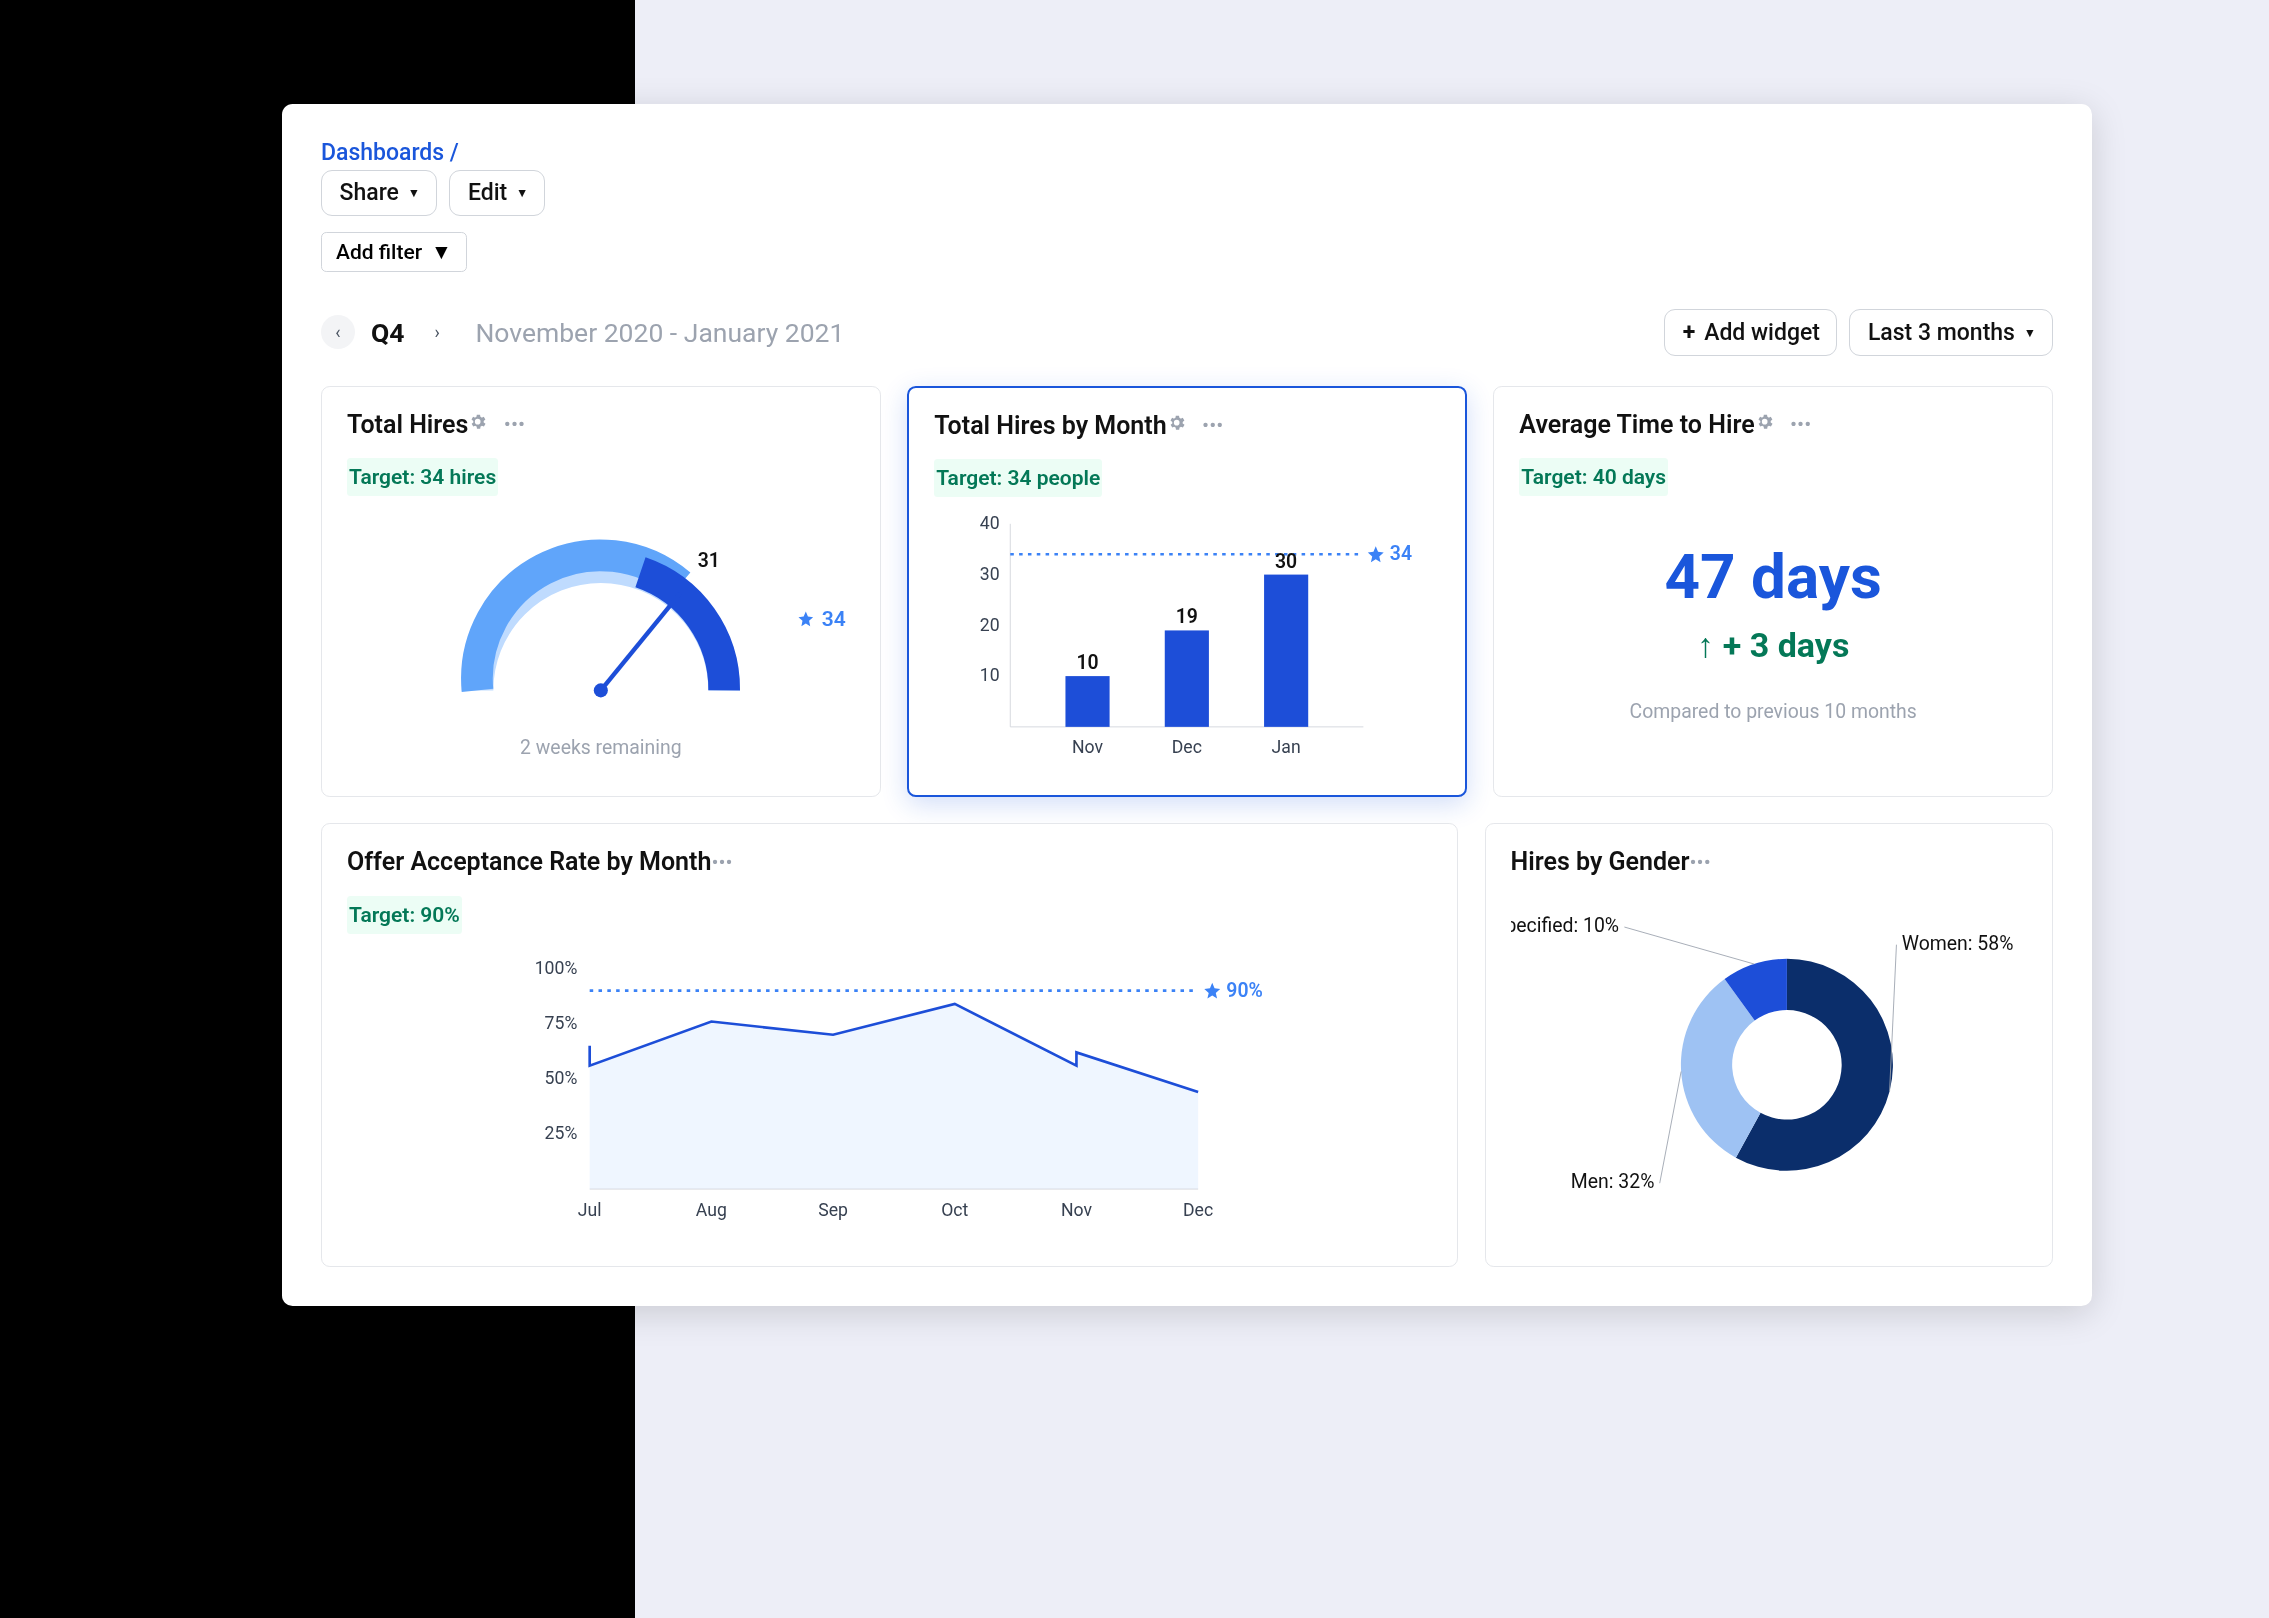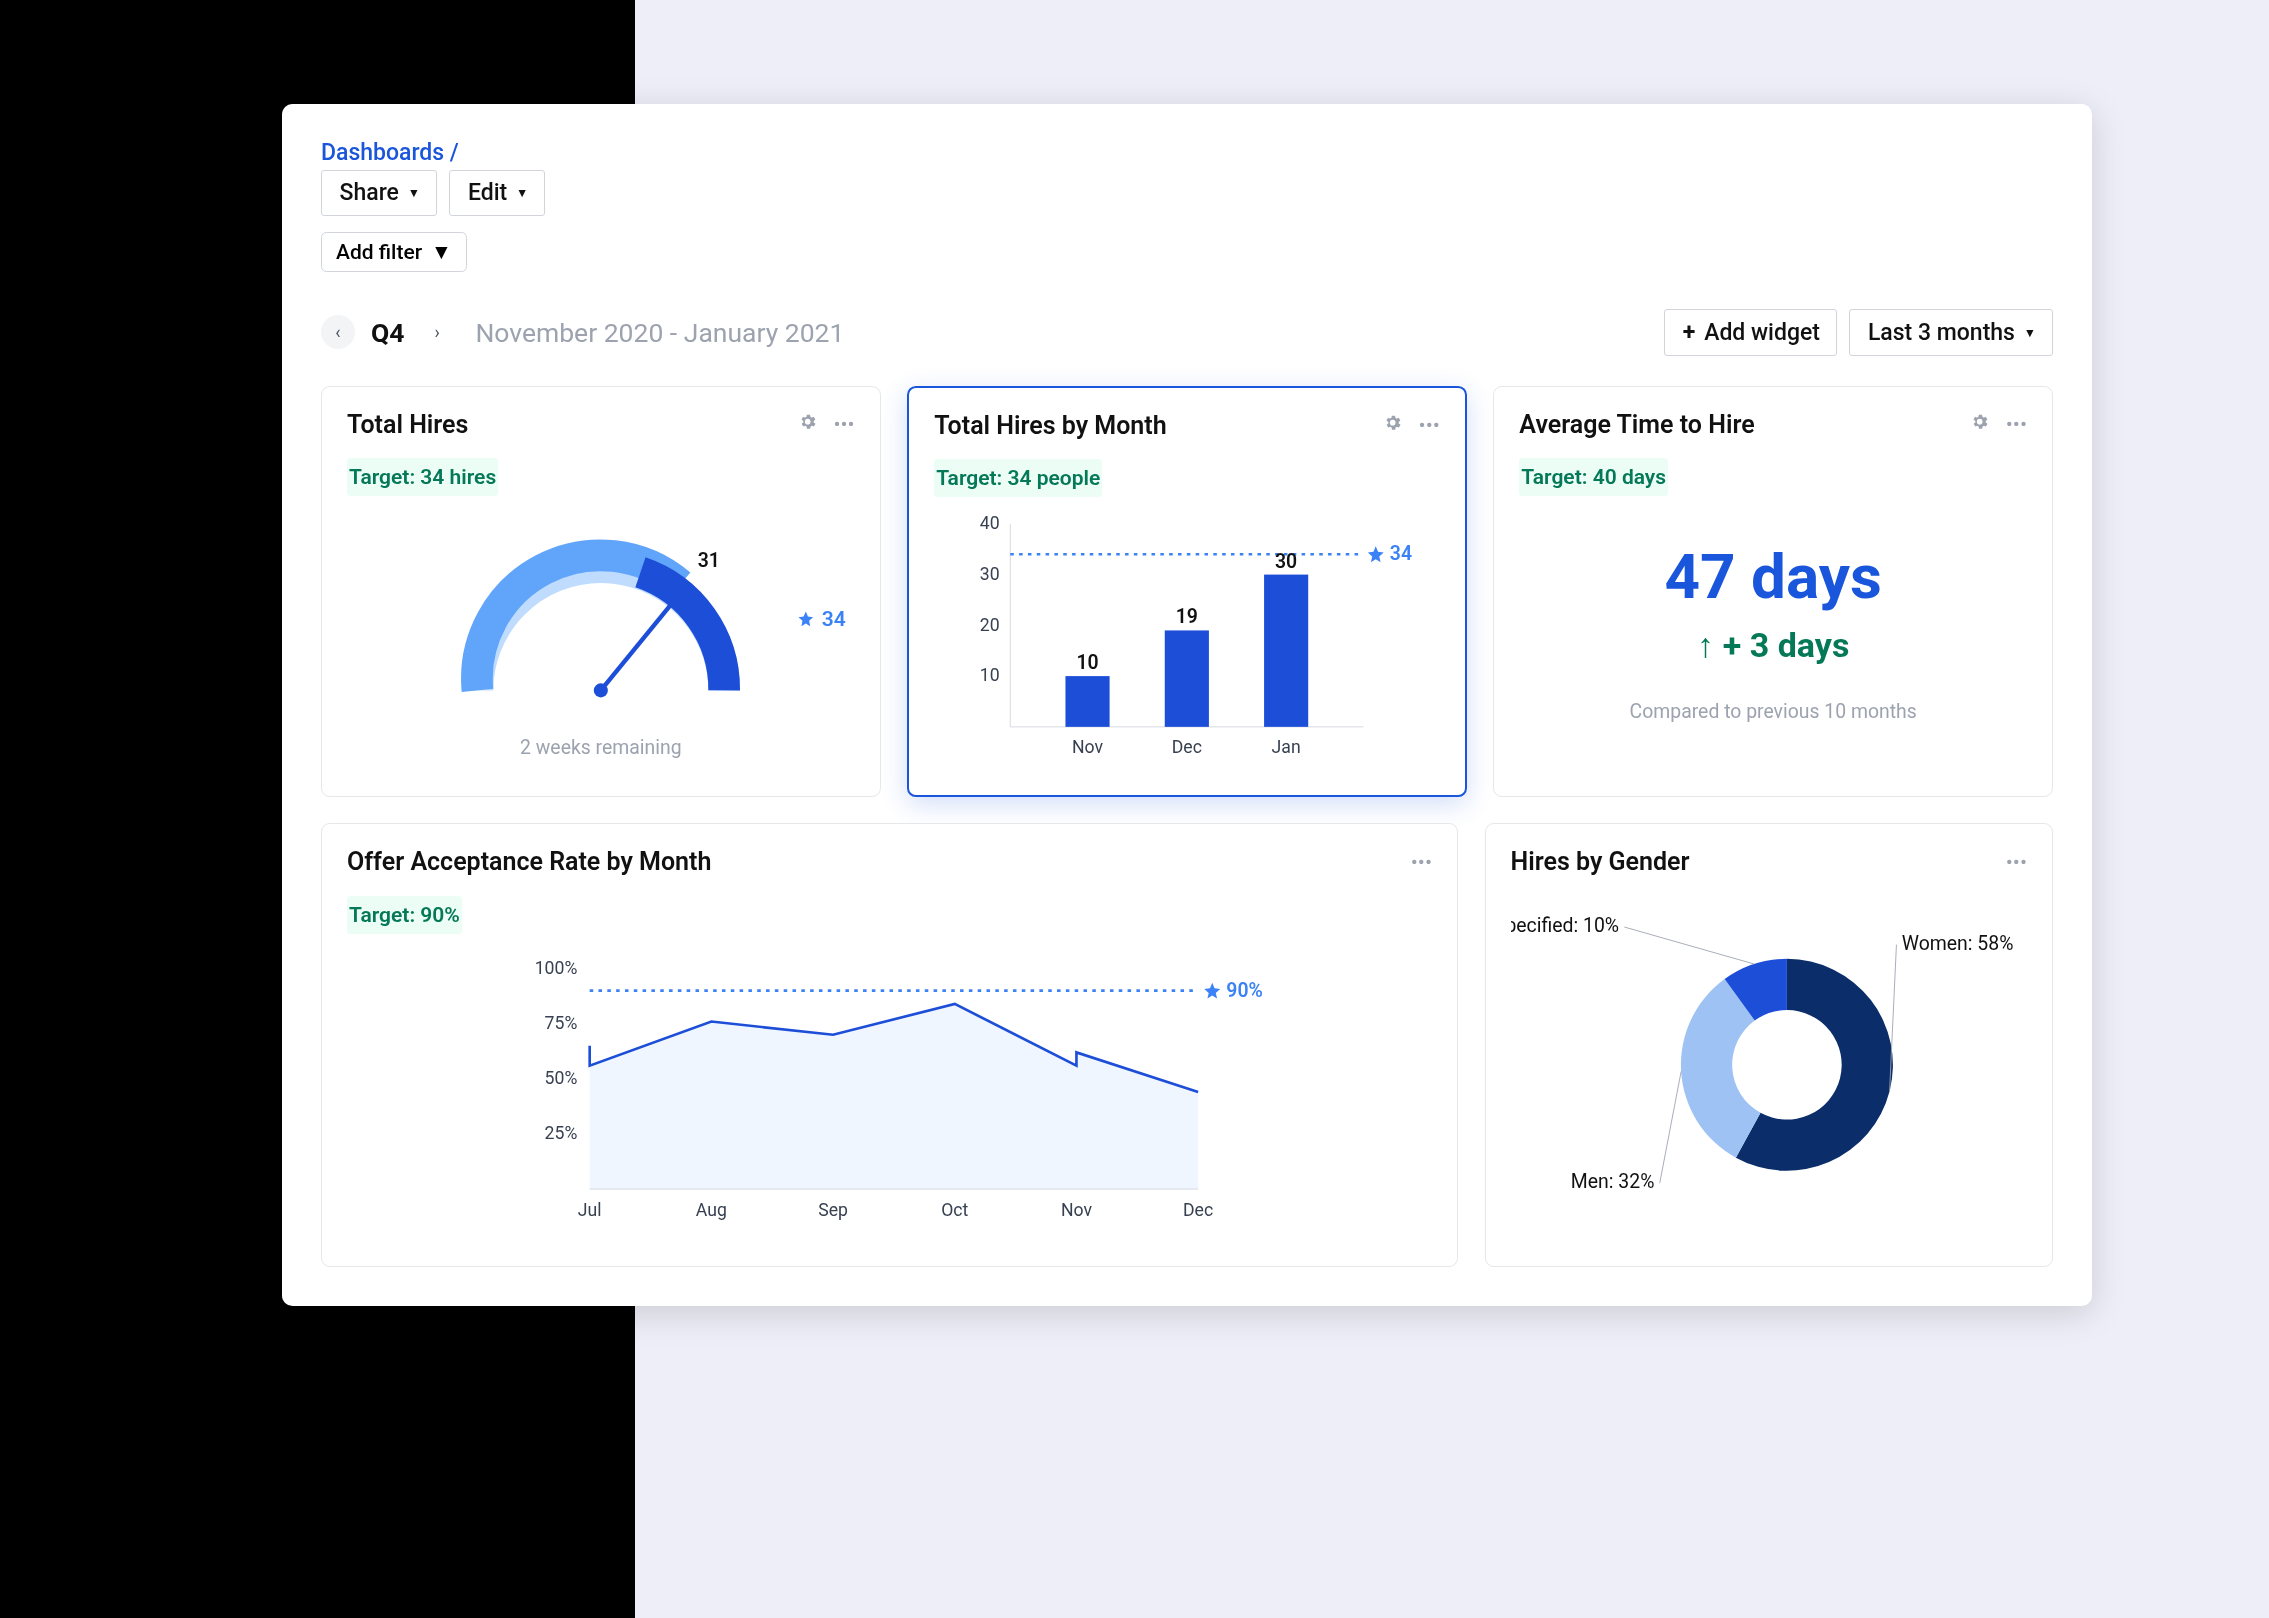--- a/index.html
+++ b/index.html
@@ -30,21 +30,21 @@
 .title-row { display:flex; align-items:center; justify-content:space-between; margin-top:3.5px;}
 .title-left { display:flex; align-items:center; gap:21px;}
 .page-title { font-size:44px; font-weight:700; color:#111;}
 .info-circle {
   width:26.5px; height:26.5px; border-radius:50%; background:#6b7280; color:#fff;
   display:flex; align-items:center; justify-content:center; font-weight:700; font-style:italic;
   font-size:16px;
 }
 .top-btns { display:flex; gap:12.4px;}
 .btn {
-  border:0.9px solid #d1d5db; background:#fff; border-radius:3px; padding:8.8px 16px 8.8px 17.6px;
+  border:0.9px solid #d1d5db; background:#fff; border-radius:11px; padding:8.8px 16px 8.8px 17.6px;
   font-size:23px; font-weight:500; color:#111; display:flex; align-items:center; gap:8.8px;
   cursor:pointer;
 }
 .btn .caret { font-size:12.4px; }
 .filter-row { margin-top:16px; }
 .filter-btn {
   border:0.9px solid #d1d5db; background:#fff; border-radius:5.3px; padding:7px 14px;
   font-size:21px; font-weight:500; display:flex; align-items:flex-start; gap:8.8px; width:max-content;
 }
 .period-row {
@@ -60,21 +60,21 @@
 .period-right { display:flex; gap:12.4px;}
 .plus { font-size:23px; line-height:1; font-weight:700;}
 .grid {
   margin-top:30px; display:grid; grid-template-columns: repeat(3, 1fr); gap:26.5px;
 }
 .card {
   border:0.9px solid #e5e7eb; border-radius:8.8px; padding:23px 25px 21px 25px; background:#fff;
   position:relative;
 }
 .card.selected { border:2.6px solid #1a56db; box-shadow:0 7px 26.5px rgba(26,86,219,.2);}
-.card-head { display:flex; align-items:center; justify-content:space-between; }
+.card-head { display:flex; align-items:center; }
 .card-title { font-size:25px; font-weight:600; color:#111;}
 .card-icons { display:flex; gap:16px; color:#9ca3af; font-size:21px;}
 .gear, .dots { cursor:pointer;}
 .target-chip {
   margin-top:19.4px; display:inline-block; background:#ecfdf5; color:#047857;
   font-size:21px; font-weight:600; padding:7px 2px; border-radius:3.5px;
 }
 .gauge-wrap { text-align:center; margin-top:26.5px; position:relative; height:203px;}
 .gauge-caption { font-size:19.4px; color:#9ca3af; margin-top:10.6px;}
 .star-annot { display:flex; align-items:center; gap:7px; color:#3b82f6; font-weight:600; font-size:21px;}

